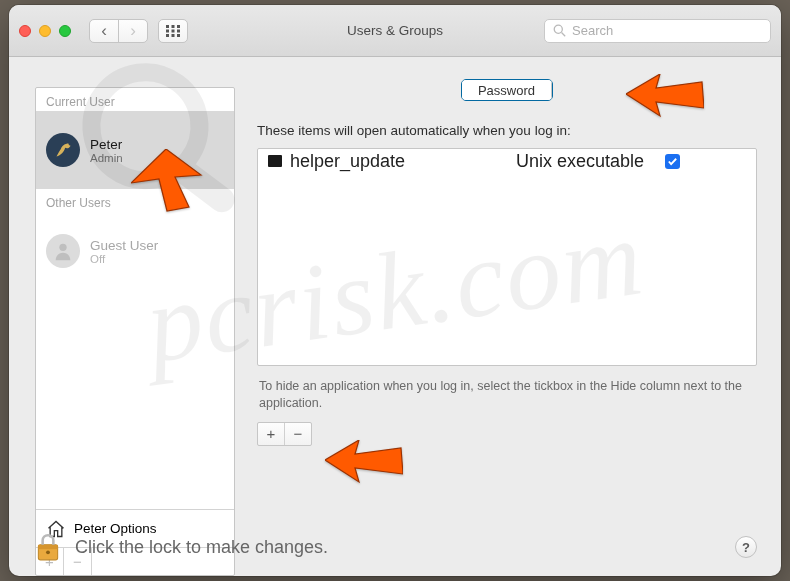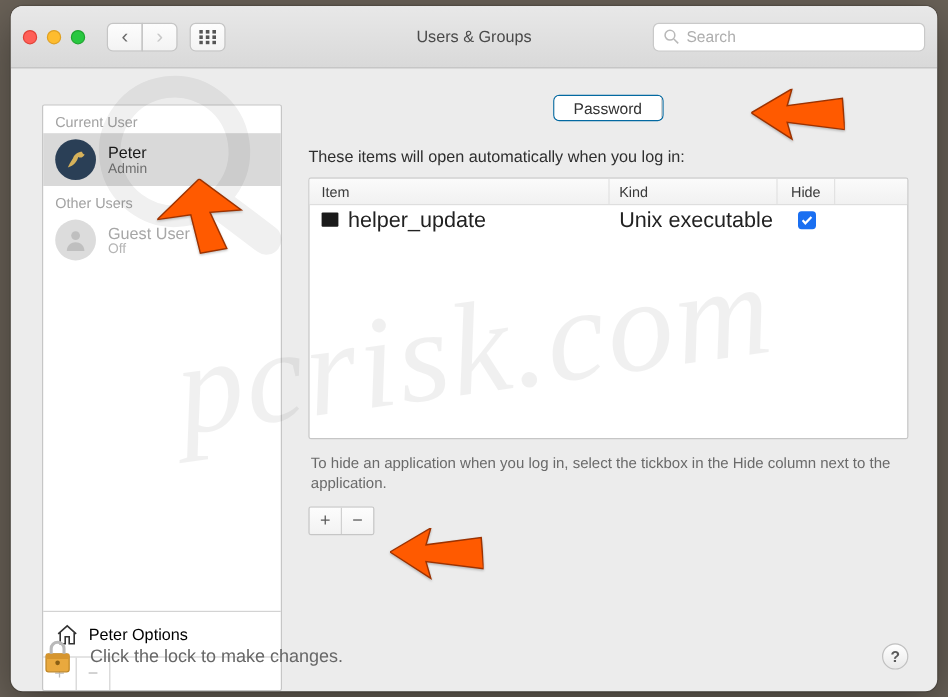--- a/index.html
+++ b/index.html
@@ -25,21 +25,21 @@
 .search { margin-left: auto; width: 227px; height: 24px; background: #fff; border: 1px solid #c9c9c9; border-radius: 5px; display: flex; align-items: center; padding: 0 8px; }
 .search svg { opacity: .55; flex-shrink:0; }
 .search input { border: none; outline: none; background: transparent; font-size: 13px; margin-left: 6px; width: 100%; color:#333; }
 .search input::placeholder { color: #aeaeae; }
 
 .body { display: flex; height: calc(100% - 52px); }
 
 .sidebarwrap { width: 234px; padding: 30px 0 0 26px; display: flex; flex-direction: column; }
 .sidebar { width: 200px; background: #fff; border: 1px solid #c6c6c6; border-radius: 2px; flex: 1; display: flex; flex-direction: column; }
 .section-lbl { font-size: 12px; color: #a2a2a2; padding: 7px 10px 2px; }
-.user-row { display:flex; align-items:center; padding: 5px 10px; }
+.user-row { display:flex; align-items:center; padding: 22px 10px; }
 .user-row.selected { background: #d9d9d9; }
 .avatar { width: 34px; height: 34px; border-radius: 50%; background: #2a3f56; display:flex; align-items:center; justify-content:center; margin-right: 10px; overflow:hidden; }
 .avatar.grey { background: #dcdcdc; }
 .uname { font-size: 13.5px; color:#1a1a1a; }
 .urole { font-size: 11.5px; color:#707070; }
 .spacer { flex:1; }
 .login-opts { border-top:1px solid #d3d3d3; height: 38px; display:flex; align-items:center; padding: 0 10px; gap:8px;}
 .pm-row { border-top:1px solid #d3d3d3; height: 28px; display:flex; }
 .pm-row .pm { width:28px; border-right:1px solid #d3d3d3; display:flex; align-items:center; justify-content:center; font-size:15px; color:#bdbdbd; }
 
@@ -63,21 +63,21 @@
 .itemicon { width:14px; height:12px; background:#1a1a1a; border-radius:1px; margin-right:8px; display:inline-block;}
 .chk { width:15px; height:15px; background:#1a6ff1; border-radius:3px; display:flex; align-items:center; justify-content:center;}
 
 .desc2 { font-size: 12.5px; color:#6a6a6a; margin: 12px 2px 10px; line-height:1.35;}
 
 .pm-outer { display:flex; border:1px solid #c6c6c6; width:55px; height:24px; background:linear-gradient(#fdfdfd,#f2f2f2); border-radius:2px;}
 .pm-outer div { flex:1; display:flex; align-items:center; justify-content:center; font-size:15px; color:#5a5a5a;}
 .pm-outer div:first-child { border-right:1px solid #d0d0d0;}
 
 .lockrow { position:absolute; left:26px; bottom:14px; right:24px; display:flex; align-items:center; gap:14px;}
-.lockrow .txt { font-size:15px; color:#676767; flex:1;}
+.lockrow .txt { font-size:18px; color:#676767; flex:1;}
 .help { width:22px; height:22px; border-radius:50%; background:linear-gradient(#fff,#e9e9e9); border:1px solid #c1c1c1; display:flex; align-items:center; justify-content:center; font-size:13px; color:#5a5a5a; font-weight:600;}
 
 .arrow { position:absolute; pointer-events:none; }
 .arrow svg { filter: drop-shadow(0 1px 1px rgba(0,0,0,.25)); }
 
 .watermark { position:absolute; left:50%; top:50%; transform:translate(-50%,-50%) rotate(-8deg); font-size:110px; font-weight:400; letter-spacing:2px; color:rgba(0,0,0,0.06); font-style:italic; font-family: Georgia, serif; pointer-events:none;}
 .watermark svg { position:absolute; left:-50px; top:-210px; opacity:.06;}
 </style>
 </head>
 <body>
@@ -168,26 +168,20 @@
 
     <div class="main">
       <div class="segwrap">
         <div class="seg">
           <div>Password</div>
         </div>
       </div>
       <div class="desc1">These items will open automatically when you log in:</div>
 
       <div class="table">
-        <div class="thead">
-          <div class="col-item">Item</div>
-          <div class="col-kind">Kind</div>
-          <div class="col-hide">Hide</div>
-          <div style="flex:1"></div>
-        </div>
         <div class="trow">
           <div class="col-item">
             <span class="itemicon"></span>
             <span>helper_update</span>
           </div>
           <div class="col-kind">Unix executable</div>
           <div class="col-hide">
             <div class="chk">
               <svg width="11" height="11" viewBox="0 0 12 12">
                   <path d="M2 6l2.5 2.8L10 3" fill="none" stroke="#fff" stroke-width="2"></path>

